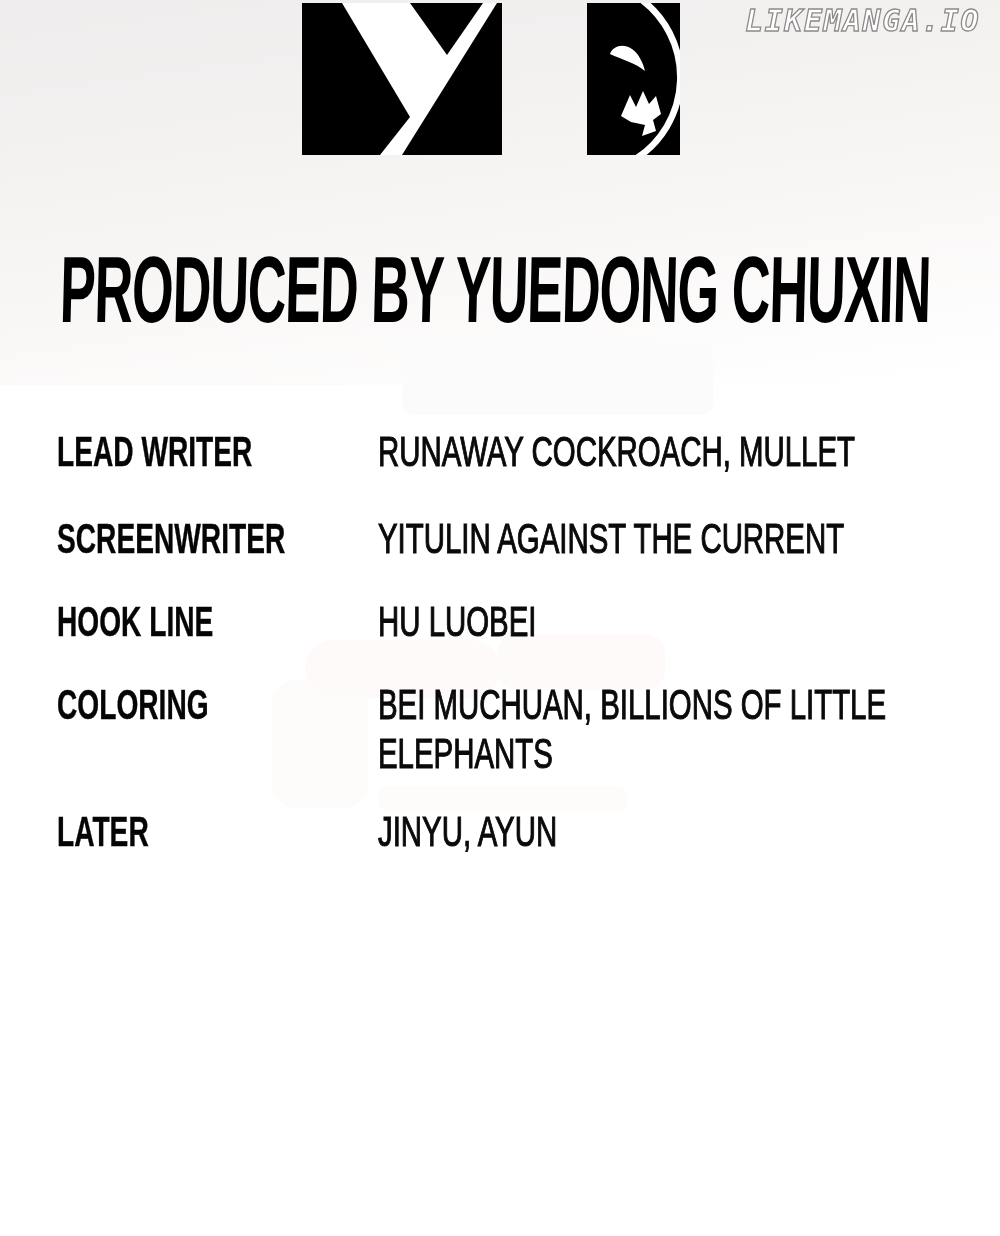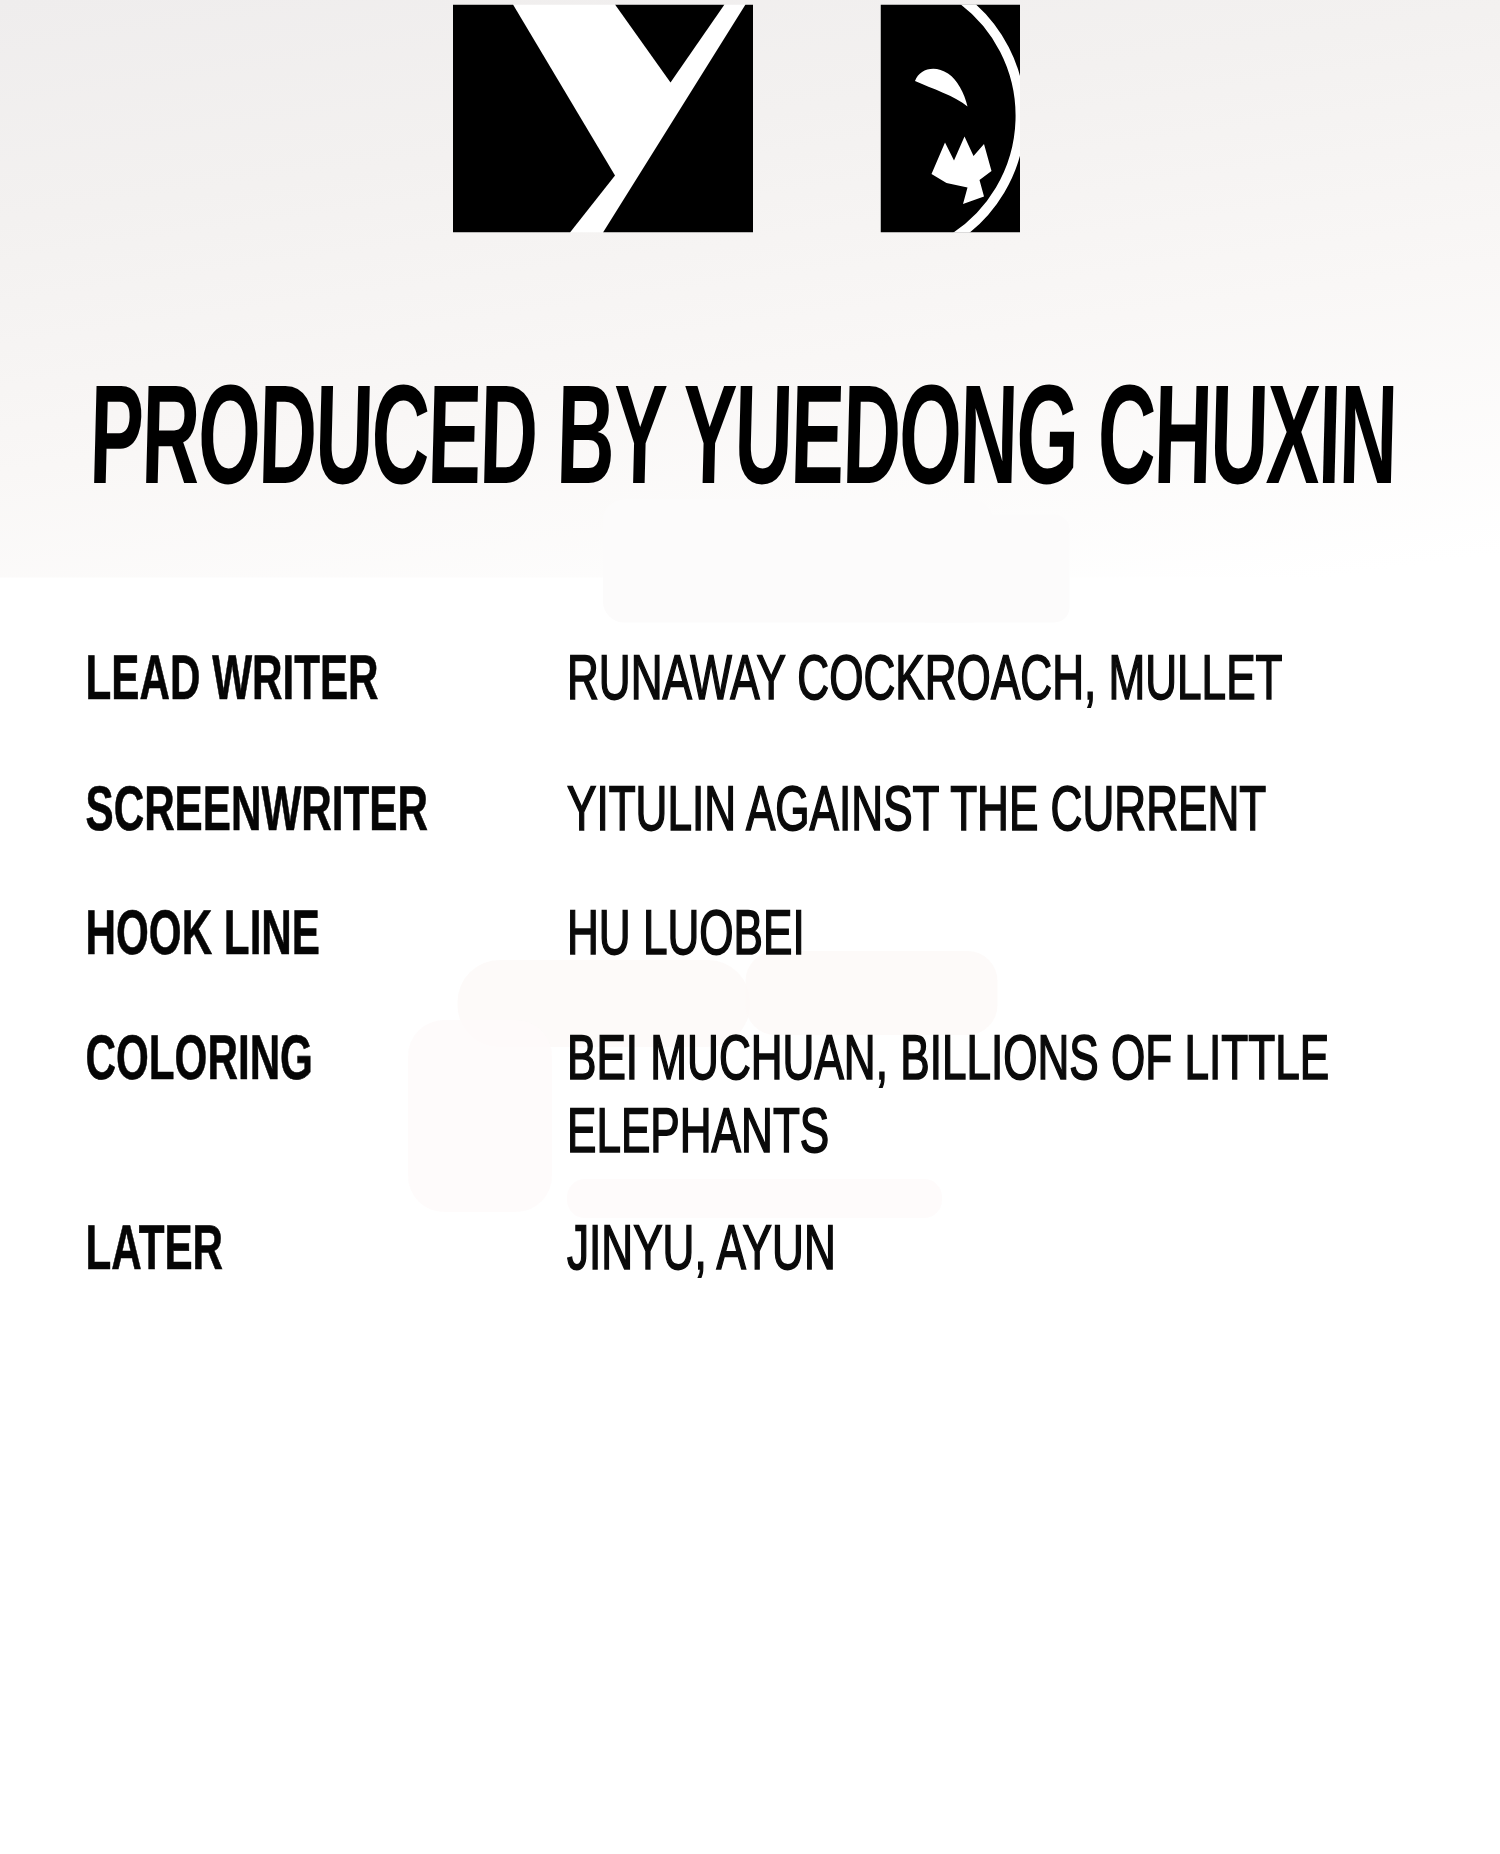--- a/index.html
+++ b/index.html
@@ -107,20 +107,21 @@
 
   <div class="bg-tint"></div>
 
   <div class="ghost g1"></div>
   <div class="ghost g2"></div>
   <div class="ghost g3"></div>
   <div class="ghost g4"></div>
   <div class="ghost g5"></div>
   <div class="ghost g6"></div>
 
+  <div class="watermark">LIKEMANGA.IO</div>
 
   <svg class="logo-left" width="200" height="152" viewBox="0 0 200 152" aria-hidden="true">
     <rect width="200" height="152" fill="#ffffff"></rect>
     <polygon points="0,0 40,0 108,114 78,152 0,152" fill="#000000"></polygon>
     <polygon points="108,0 181,0 145,52" fill="#000000"></polygon>
     <polygon points="195,0 200,0 200,152 100,152" fill="#000000"></polygon>
   </svg>
 
   <svg class="logo-right" width="93" height="152" viewBox="0 0 93 152" aria-hidden="true">
     <rect width="93" height="152" fill="#000000"></rect>

